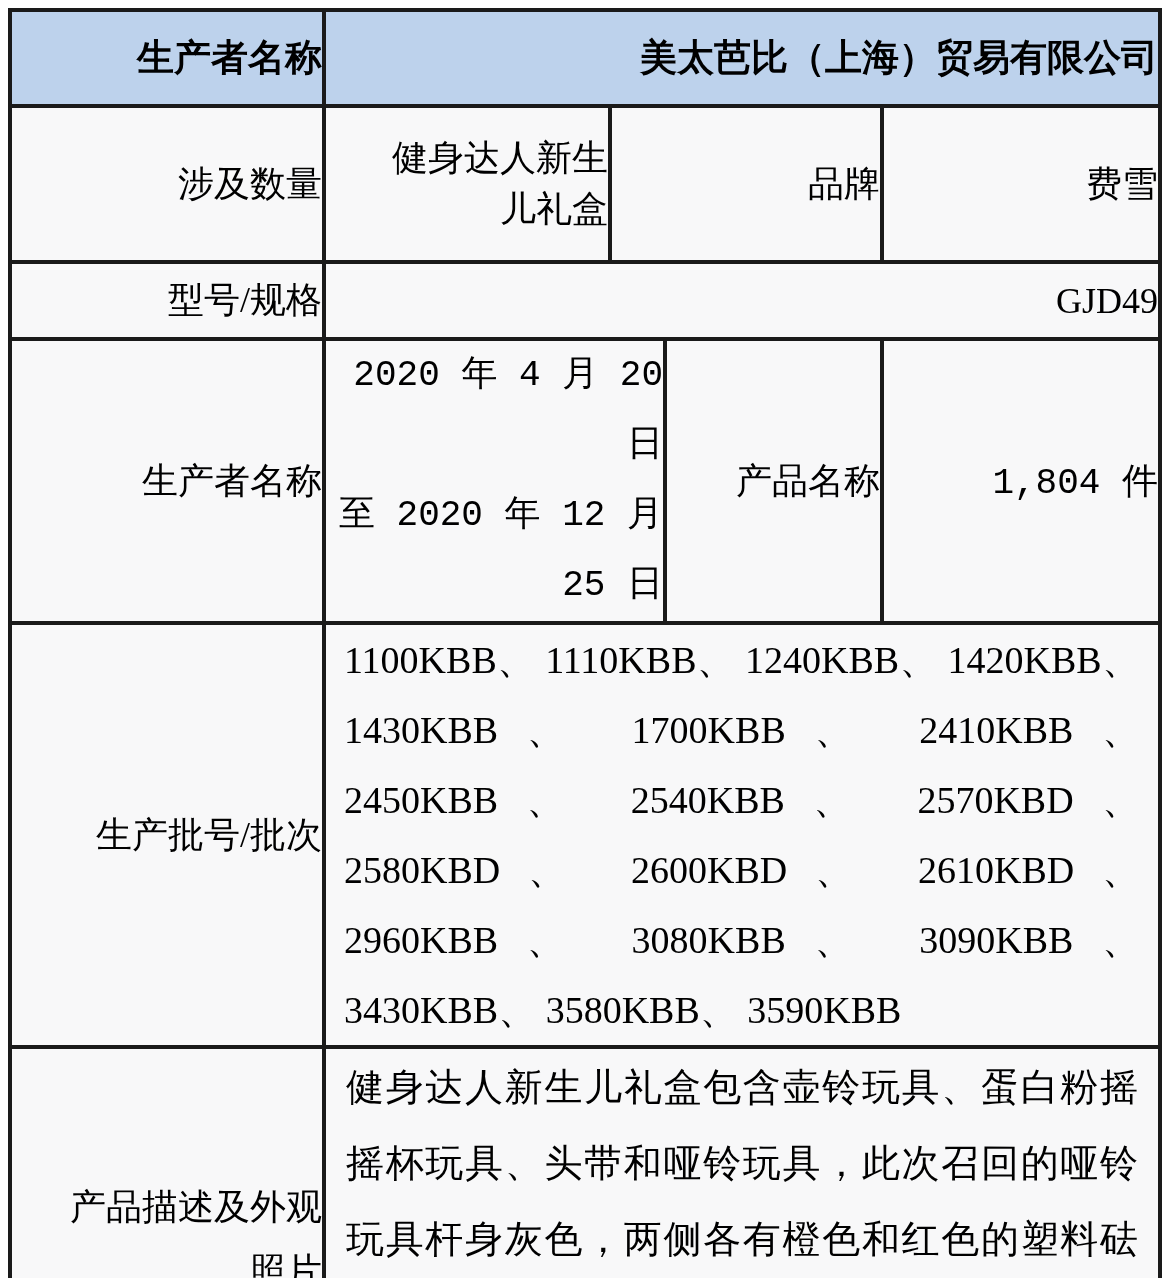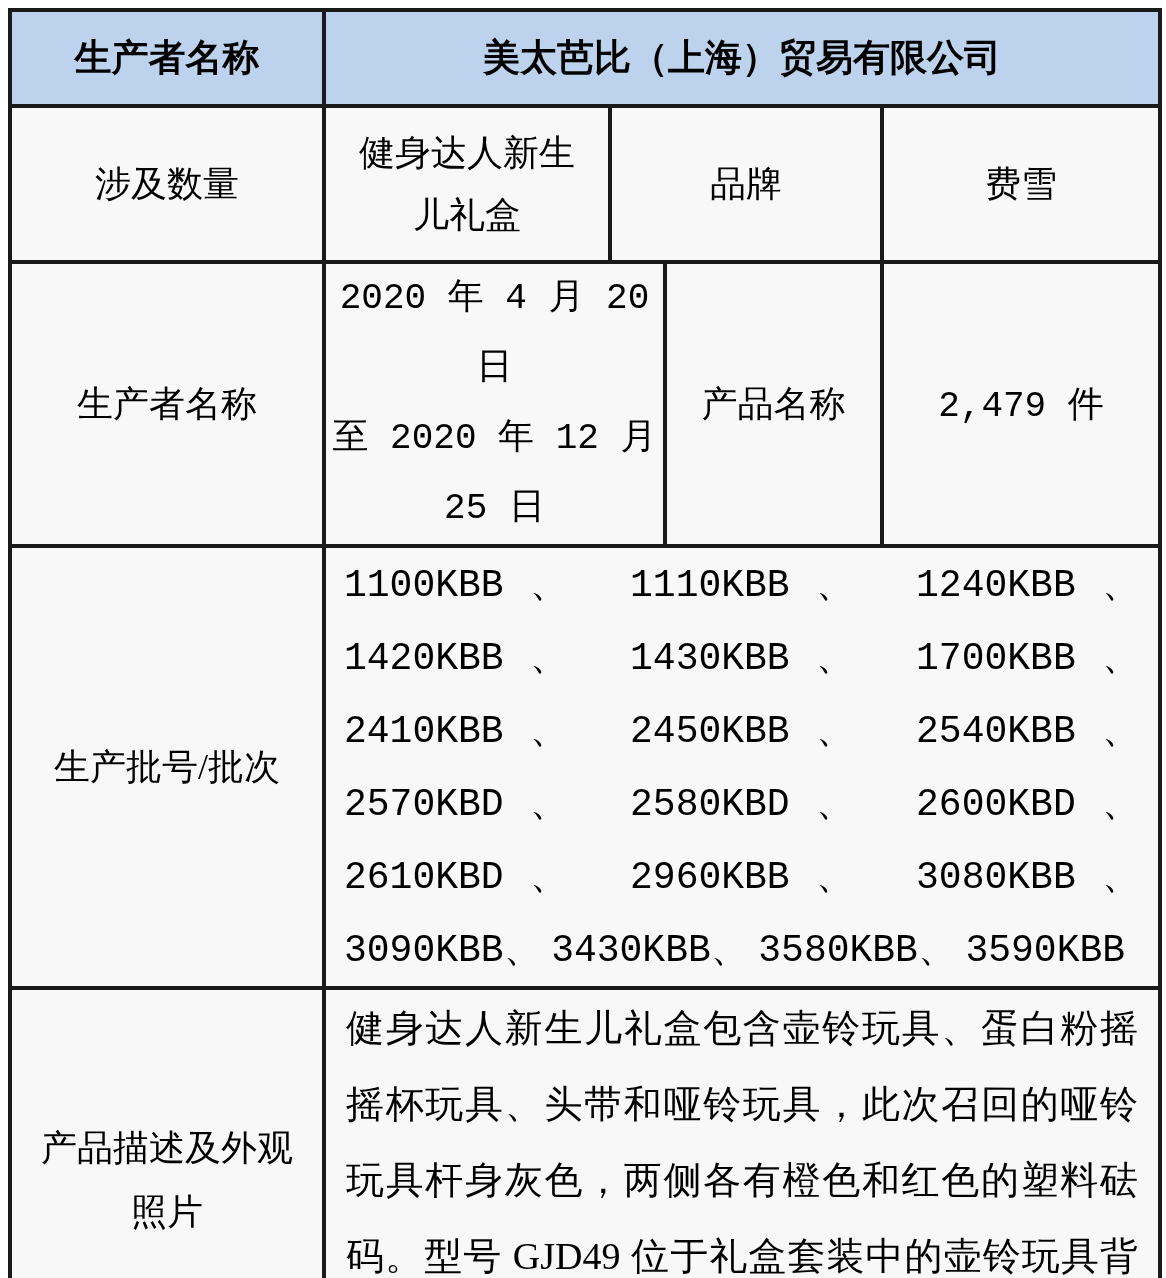--- a/index.html
+++ b/index.html
@@ -12,48 +12,48 @@
     position: absolute; left: 8px; top: 8px;
     width: 1150px;
     border-collapse: collapse;
     table-layout: fixed;
     font-family: "Liberation Serif", "DejaVu Serif", serif;
     color: #000000;
   }
   td {
     border: 4px solid #1a1a1a;
     background: #f8f8f9;
-    text-align: center;
+    text-align: right;
     vertical-align: middle;
     font-size: 36px;
     padding: 0;
     overflow: hidden;
   }
   tr.header-row td {
     background: #bdd2ec;
     font-weight: bold;
     font-size: 37px;
   }
   tr.r1 td { height: 92px; }
   tr.r2 td { height: 152px; }
   tr.r3 td { height: 73px; }
   tr.r4 td { height: 218px; font-family: Liberation Mono, monospace; }
   tr.r5 td { height: 369px; }
   tr.r6 td { height: 372px; }
   .pre { white-space: pre-line; }
-  .lh62 { line-height: 62px; }
+  .lh62 { line-height: 51px; }
   .lh64 { line-height: 64px; }
   .lh70 { line-height: 70px; }
   .batch-cell {
     text-align: justify;
     padding: 0 18px;
     font-size: 38px;
     line-height: 70px;
   }
-  .batch-cell span { white-space: nowrap; font-family: Liberation Mono, monospace; }
+  .batch-cell span { white-space: nowrap; }
   .desc-cell {
     text-align: justify;
     padding: 0 20px;
     font-size: 38px;
     line-height: 76px;
   }
 </style>
 </head>
 <body>
 
@@ -73,28 +73,32 @@
   </tr>
 
   <tr class="r2">
     <td>涉及数量</td>
     <td class="pre lh62">健身达人新生
 儿礼盒</td>
     <td colspan="2">品牌</td>
     <td>费雪</td>
   </tr>
 
+  <tr class="r3">
+    <td>型号/规格</td>
+    <td colspan="4">GJD49</td>
+  </tr>
 
   <tr class="r4">
     <td>生产者名称</td>
     <td colspan="2" class="pre lh70">2020 年 4 月 20 日
 至 2020 年 12 月
 25 日</td>
     <td>产品名称</td>
-    <td>2,479 件</td>
+    <td>1,804 件</td>
   </tr>
 
   <tr class="r5">
     <td>生产批号/批次</td>
     <td colspan="4" class="batch-cell"><span>1100KBB、</span> <span>1110KBB、</span> <span>1240KBB、</span> <span>1420KBB、</span> <span>1430KBB、</span> <span>1700KBB、</span> <span>2410KBB、</span> <span>2450KBB、</span> <span>2540KBB、</span> <span>2570KBD、</span> <span>2580KBD、</span> <span>2600KBD、</span> <span>2610KBD、</span> <span>2960KBB、</span> <span>3080KBB、</span> <span>3090KBB、</span> <span>3430KBB、</span> <span>3580KBB、</span> <span>3590KBB</span></td>
   </tr>
 
   <tr class="r6">
     <td class="pre lh64">产品描述及外观
 照片</td>

